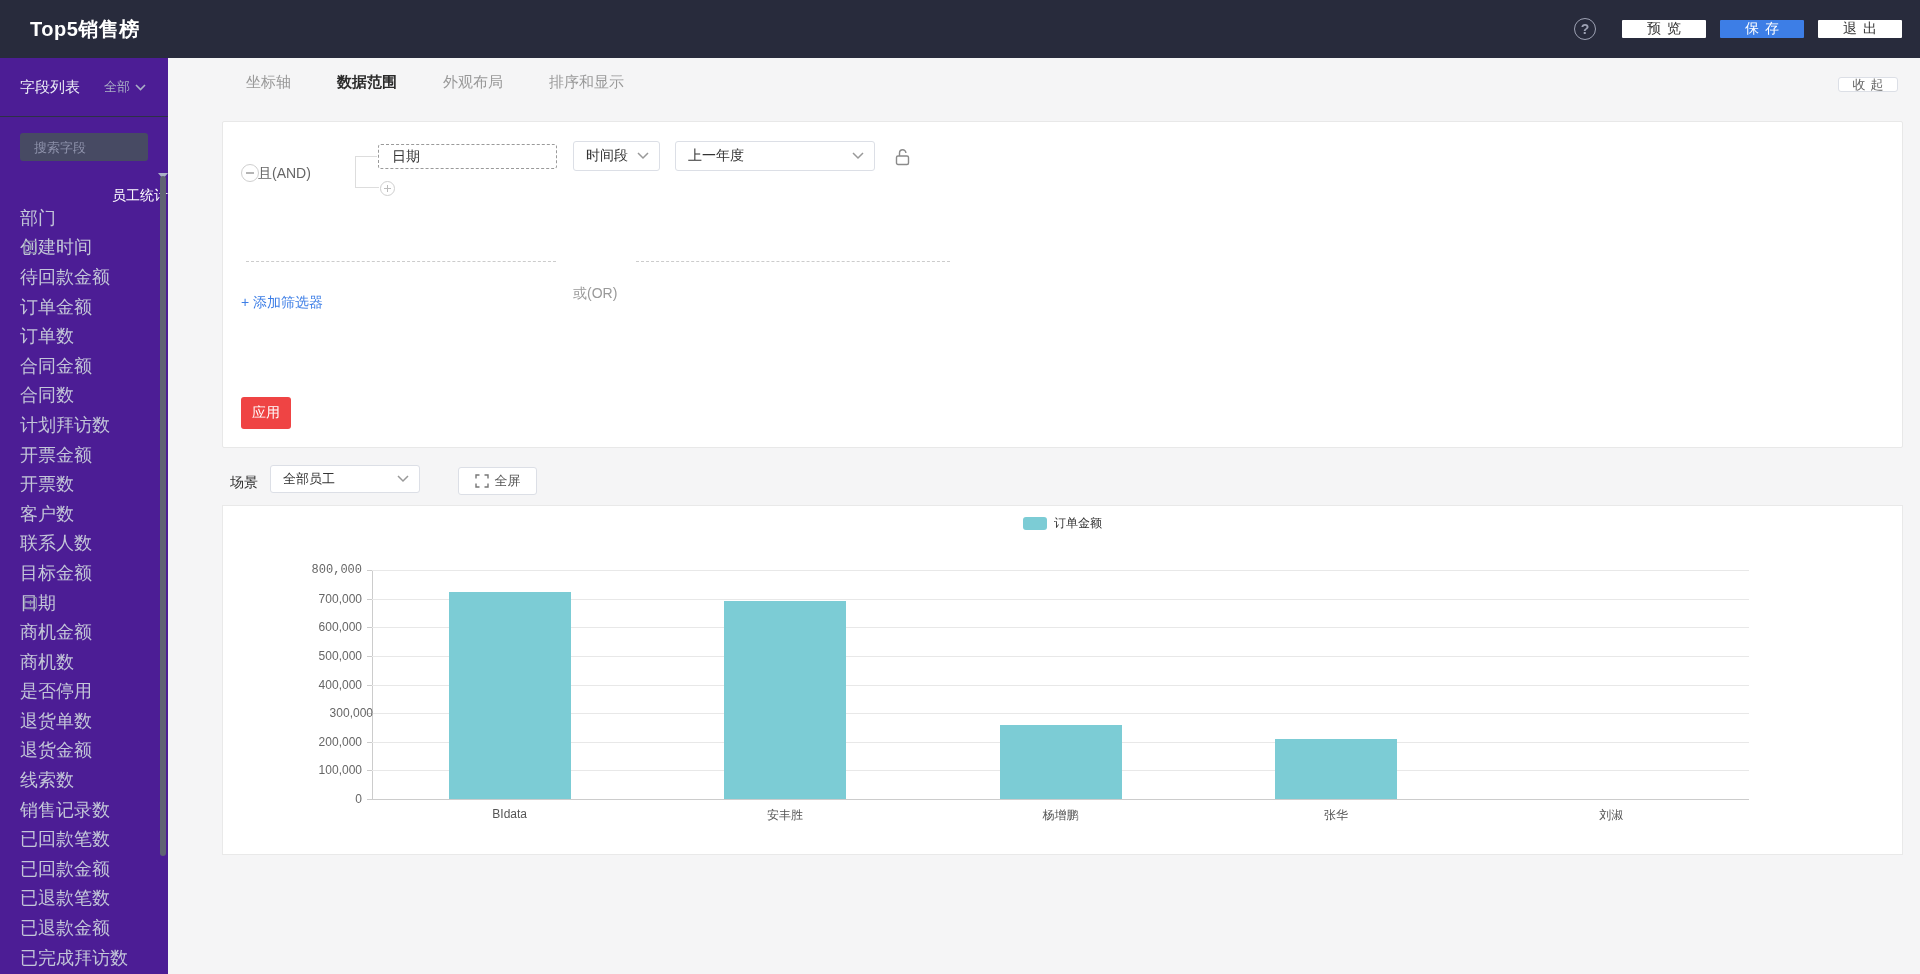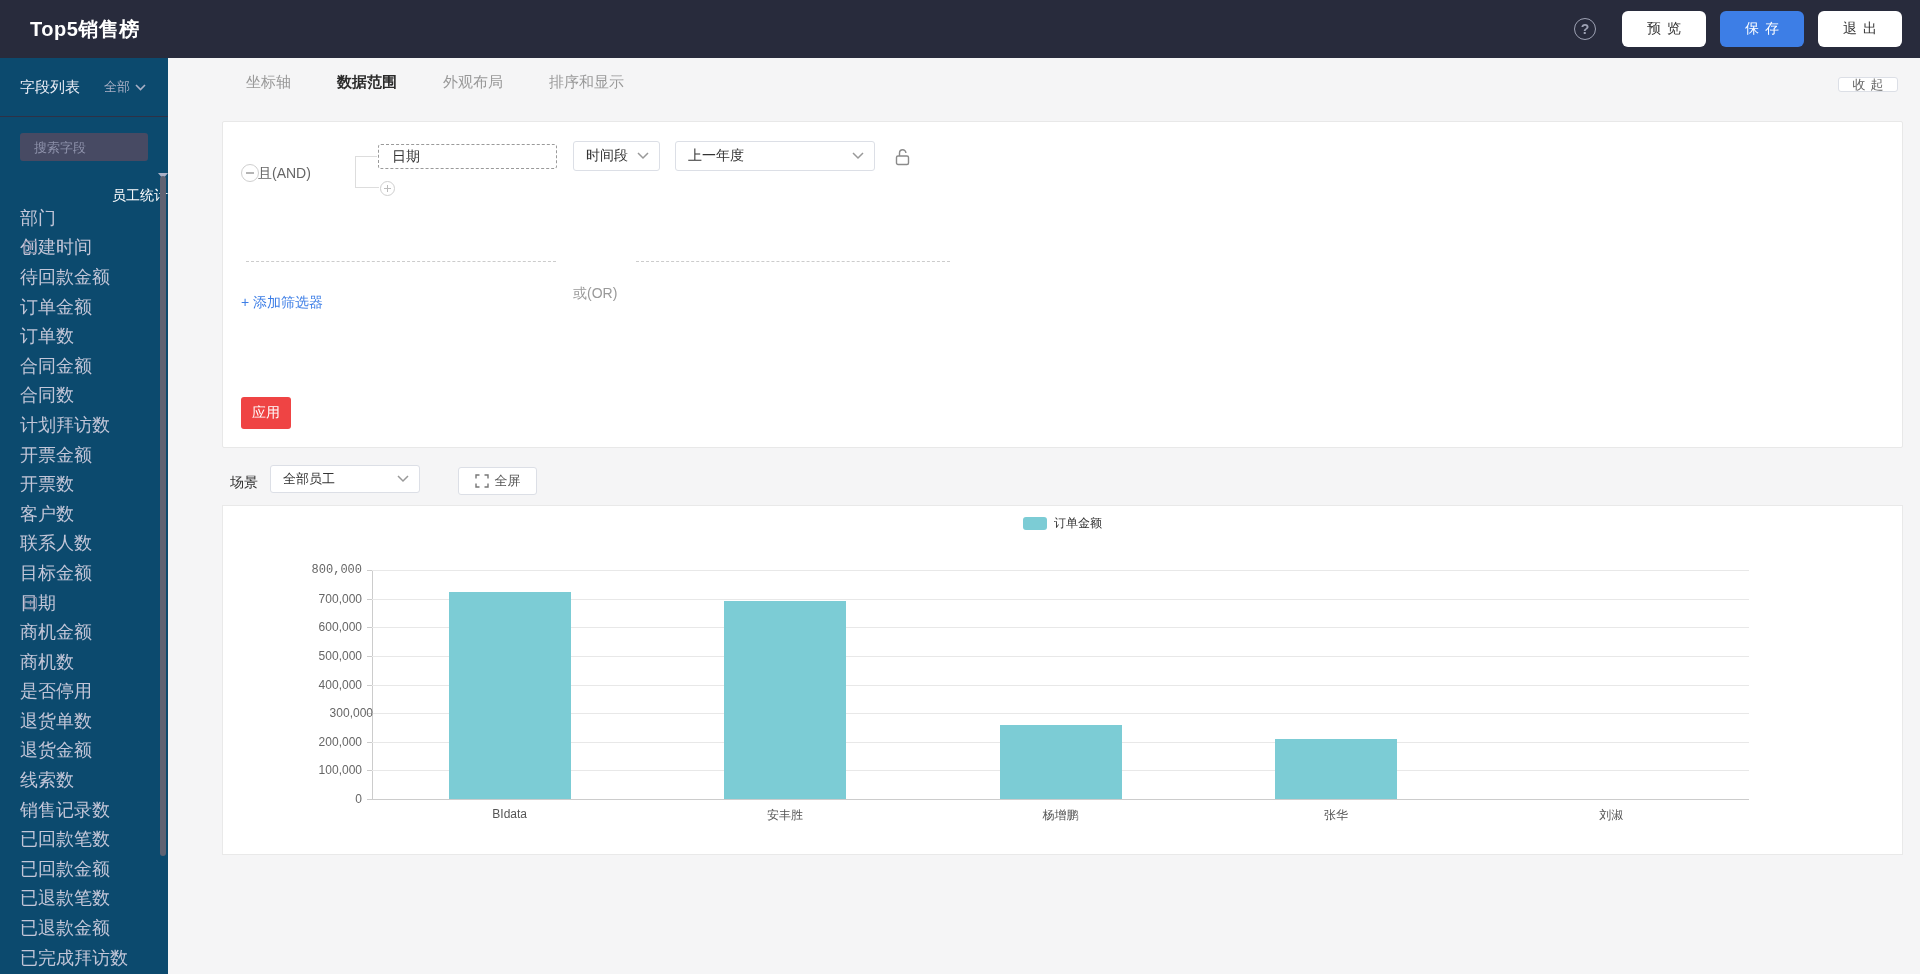--- a/index.html
+++ b/index.html
@@ -7,27 +7,27 @@
   body { font-family:"Liberation Sans","DejaVu Sans",sans-serif; background:#f5f5f6; position:relative; }
   .app { position:absolute; inset:0; }
 
   
   .topbar { position:absolute; left:0; top:0; width:1920px; height:58px; background:#282b3c;
             display:flex; align-items:center; justify-content:space-between; padding:0 18px 0 30px; z-index:5;}
   .topbar .title { color:#fff; font-size:20px; font-weight:bold; letter-spacing:0.5px; }
   .topbar-right { display:flex; align-items:center; gap:14px; }
   .help-circle { width:22px; height:22px; border-radius:50%; border:1.5px solid #9ea2b4; color:#9ea2b4;
                  display:flex; align-items:center; justify-content:center; font-size:14px; font-weight:bold; cursor:pointer; margin-right:12px;}
-  .tb-btn { width:84px; height:36px; border-radius:6px; font-size:14px; letter-spacing:6px; text-indent:6px;
+  .tb-btn { width:84px; height:18px; border-radius:1px; font-size:14px; letter-spacing:6px; text-indent:6px;
             display:flex; align-items:center; justify-content:center; cursor:pointer; border:1px solid transparent; }
   .tb-btn.ghost { background:#fff; color:#333; }
   .tb-btn.primary { background:#3d7ee6; color:#fff; }
 
   
-  .sidebar { position:absolute; left:0; top:58px; width:168px; height:916px; background:#0c4a6e; overflow:hidden; }
+  .sidebar { position:absolute; left:0; top:58px; width:168px; height:916px; background:#4c1d95; overflow:hidden; }
   .sb-head { display:flex; align-items:center; justify-content:space-between; padding:0 22px 0 20px; height:58px; }
   .sb-title { color:#eceef6; font-size:15px; }
   .sb-filter { color:#aab0c6; font-size:13px; display:flex; align-items:center; gap:5px; cursor:pointer; }
   .sb-divider { height:1px; background:#2e3146; margin:0 0 0 0; }
   .sb-search { margin:16px 20px 0 20px; height:28px; background:#474a63; border-radius:3px;
                display:flex; align-items:center; padding:0 8px; gap:6px; }
   .sb-search input { background:transparent; border:none; outline:none; color:#d6d9e8; font-size:13px; width:120px;
                      font-family:"Liberation Sans","DejaVu Sans",sans-serif;}
   .sb-search input::placeholder { color:#8e92ab; }
   .sb-tree { margin-top:12px; }

